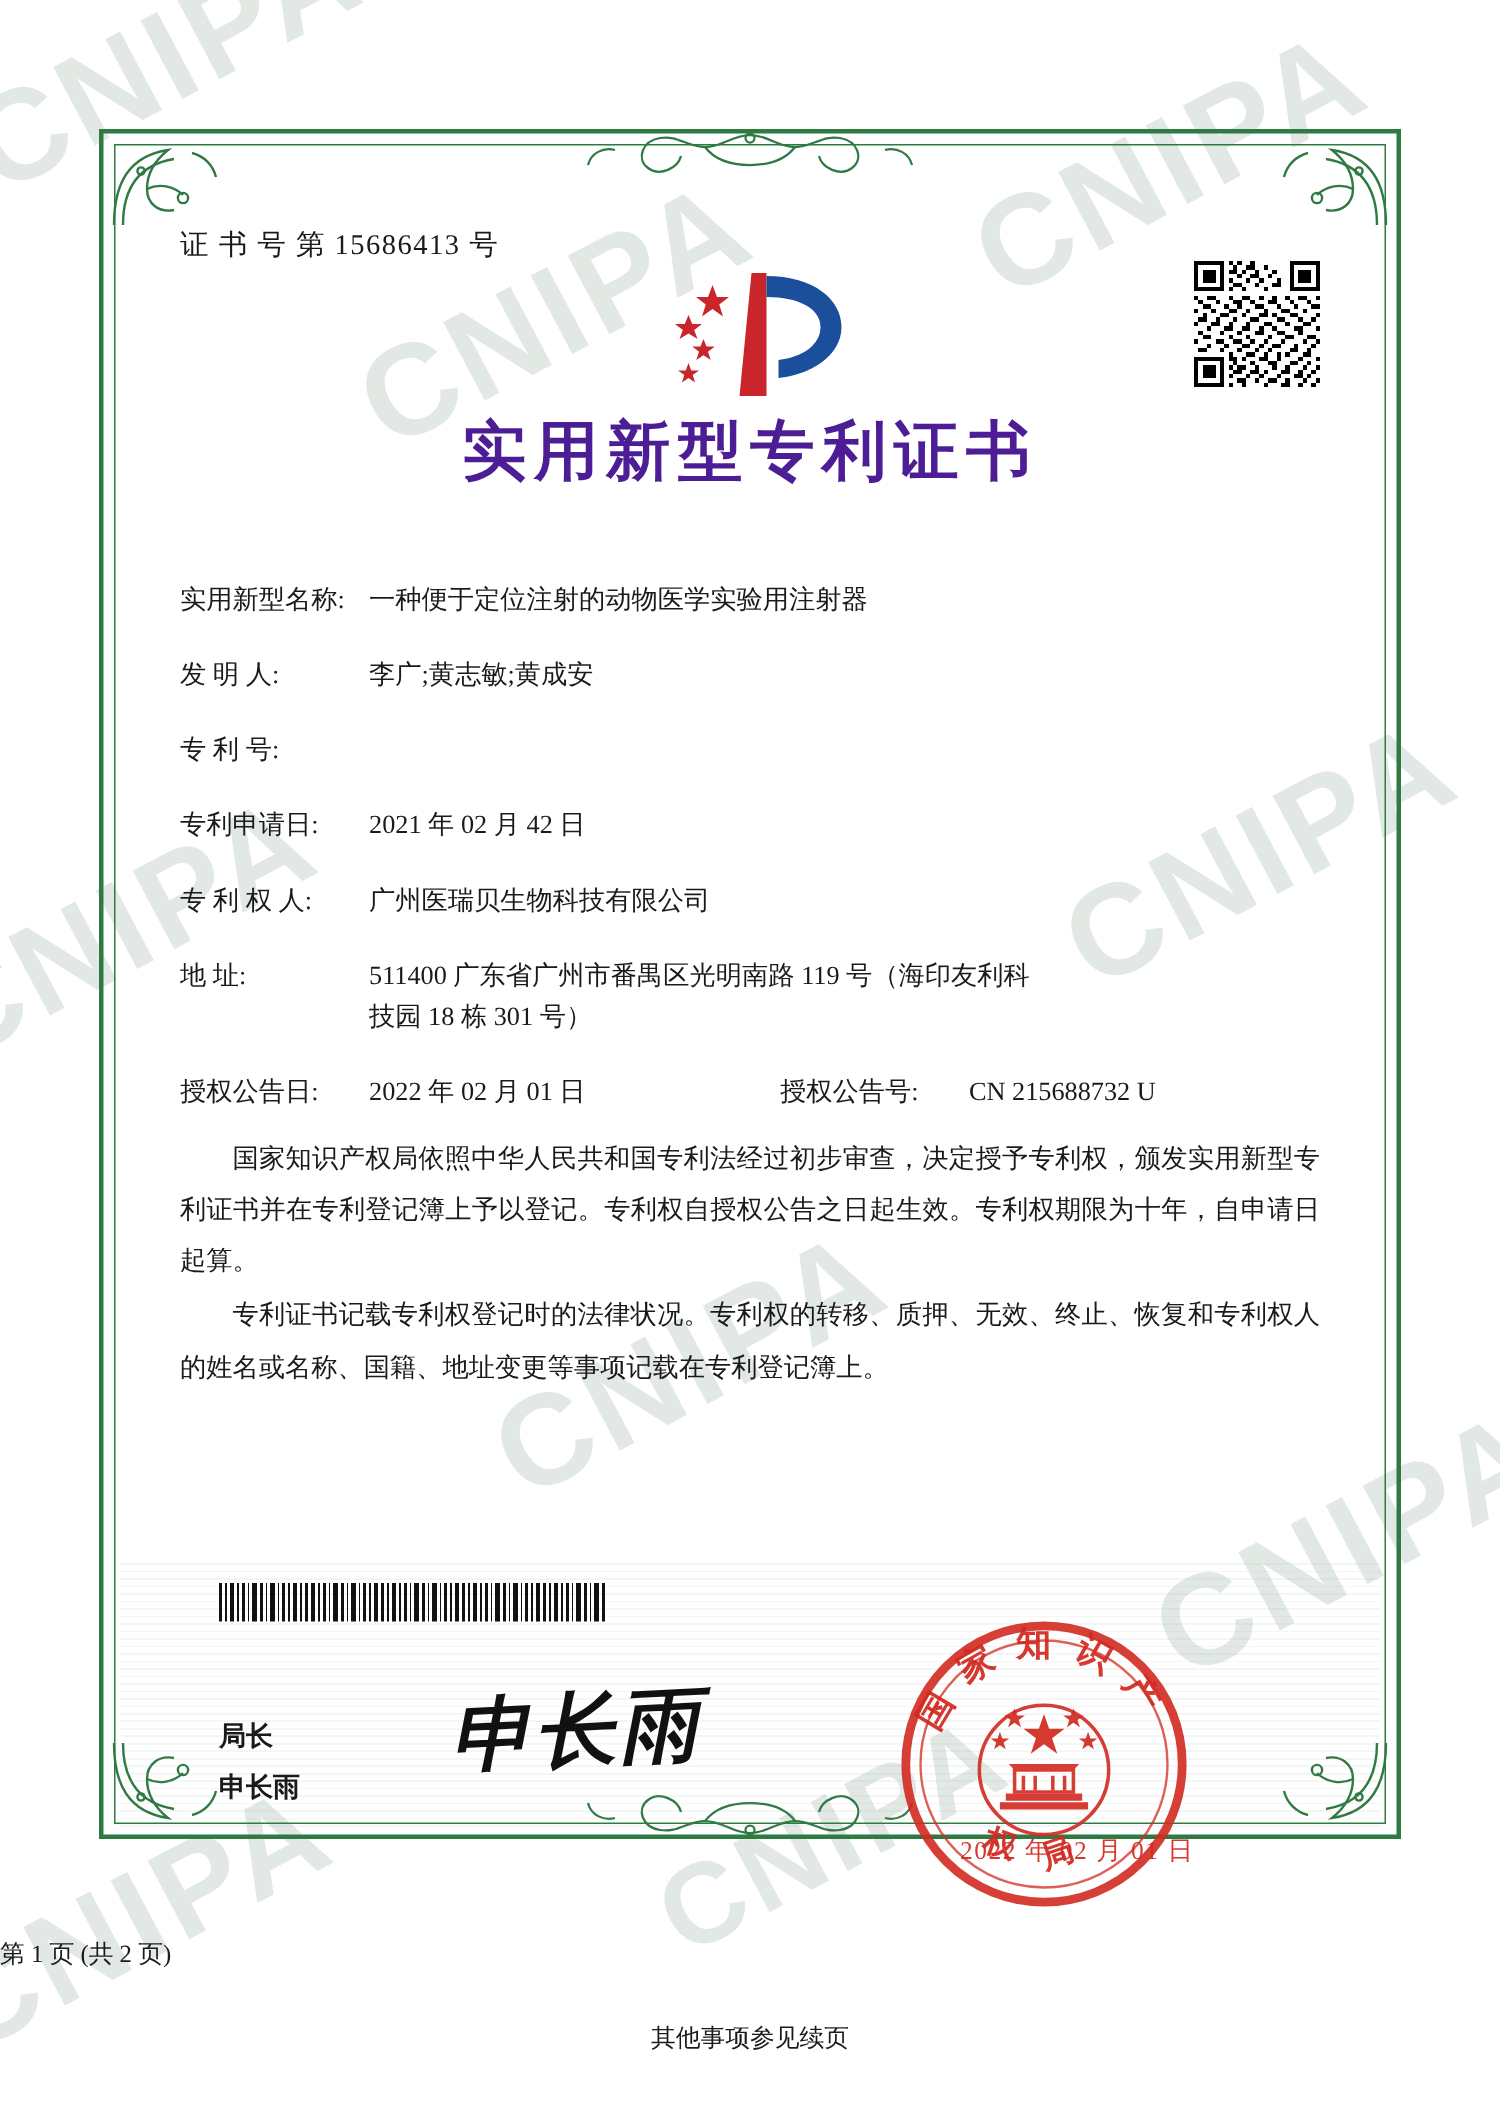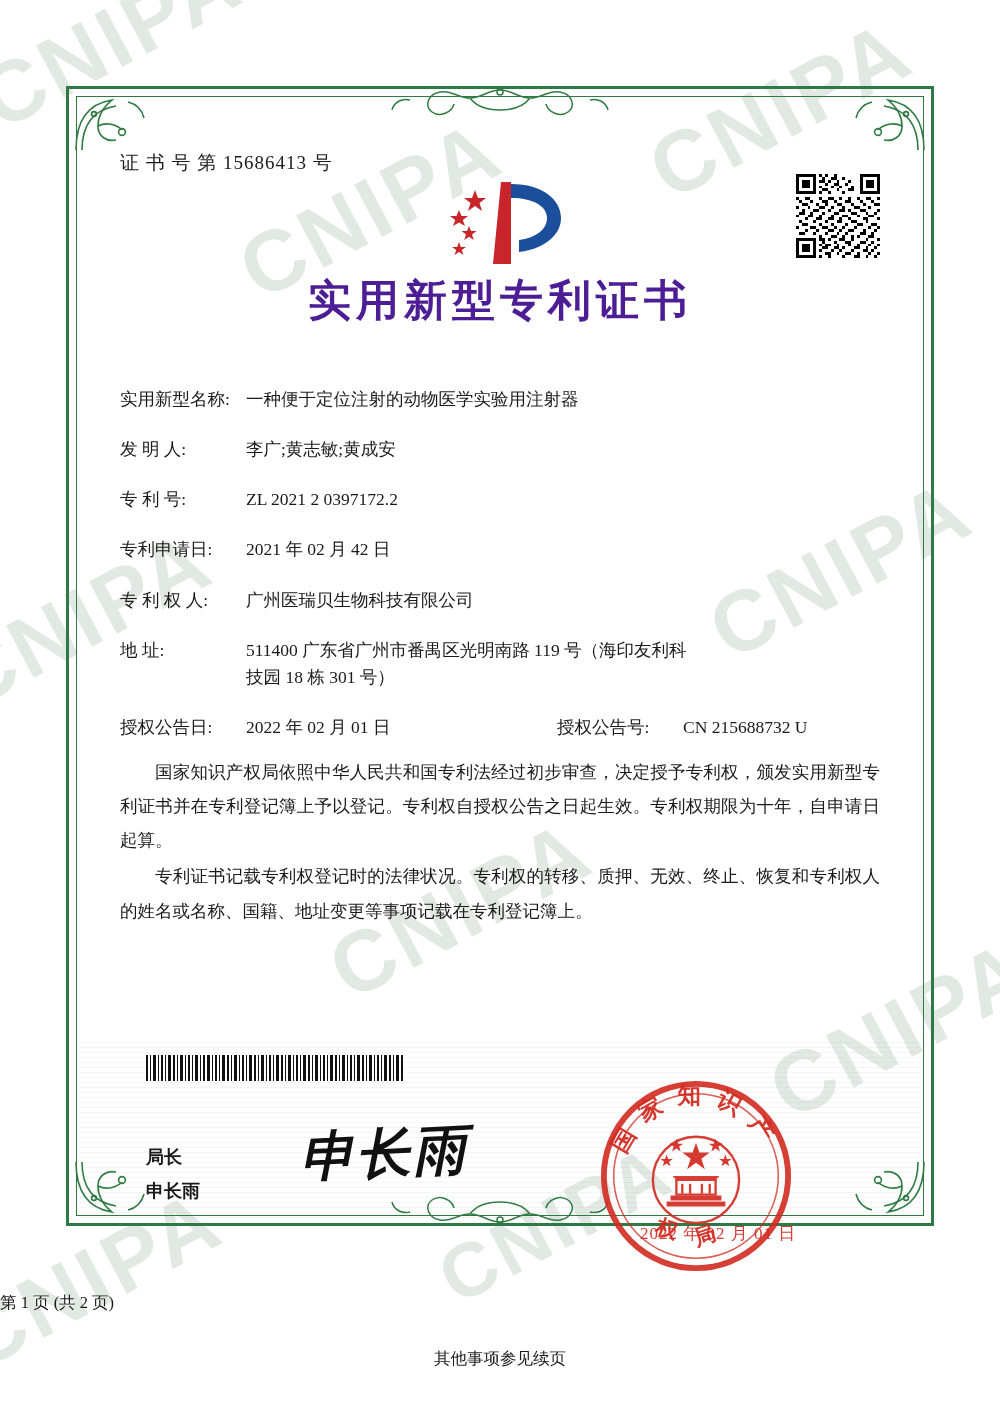--- a/index.html
+++ b/index.html
@@ -156,21 +156,21 @@
   }
   .field-value .ind {
     display: block;
     text-indent: 0;
   }
   .row-two-col {
     display: flex;
     margin-bottom: 6px;
   }
   .col-a { width: 400px; display: flex; }
-  .col-b { display: flex; margin-left: 37px; }
+  .col-b { display: flex; }
   .col-b .field-label { width: 126px; flex: 0 0 126px; }
 
   .paras {
     margin-top: 14px;
     font-size: 17.5px;
     line-height: 1.95;
     text-align: justify;
   }
   .para { text-indent: 2em; margin: 0 0 2px 0; }
 
@@ -547,21 +547,20 @@
         <div class="field-value">一种便于定位注射的动物医学实验用注射器</div>
       </div>
 
       <div class="field-row">
         <div class="field-label">发    明    人:</div>
         <div class="field-value">李广;黄志敏;黄成安</div>
       </div>
 
       <div class="field-row">
         <div class="field-label">专    利    号:</div>
-        <div class="field-value">ZL 2021 2 0397172.2</div>
       </div>
 
       <div class="field-row">
         <div class="field-label">专利申请日:</div>
         <div class="field-value">2021 年 02 月 42 日</div>
       </div>
 
       <div class="field-row">
         <div class="field-label">专 利 权 人:</div>
         <div class="field-value">广州医瑞贝生物科技有限公司</div>

